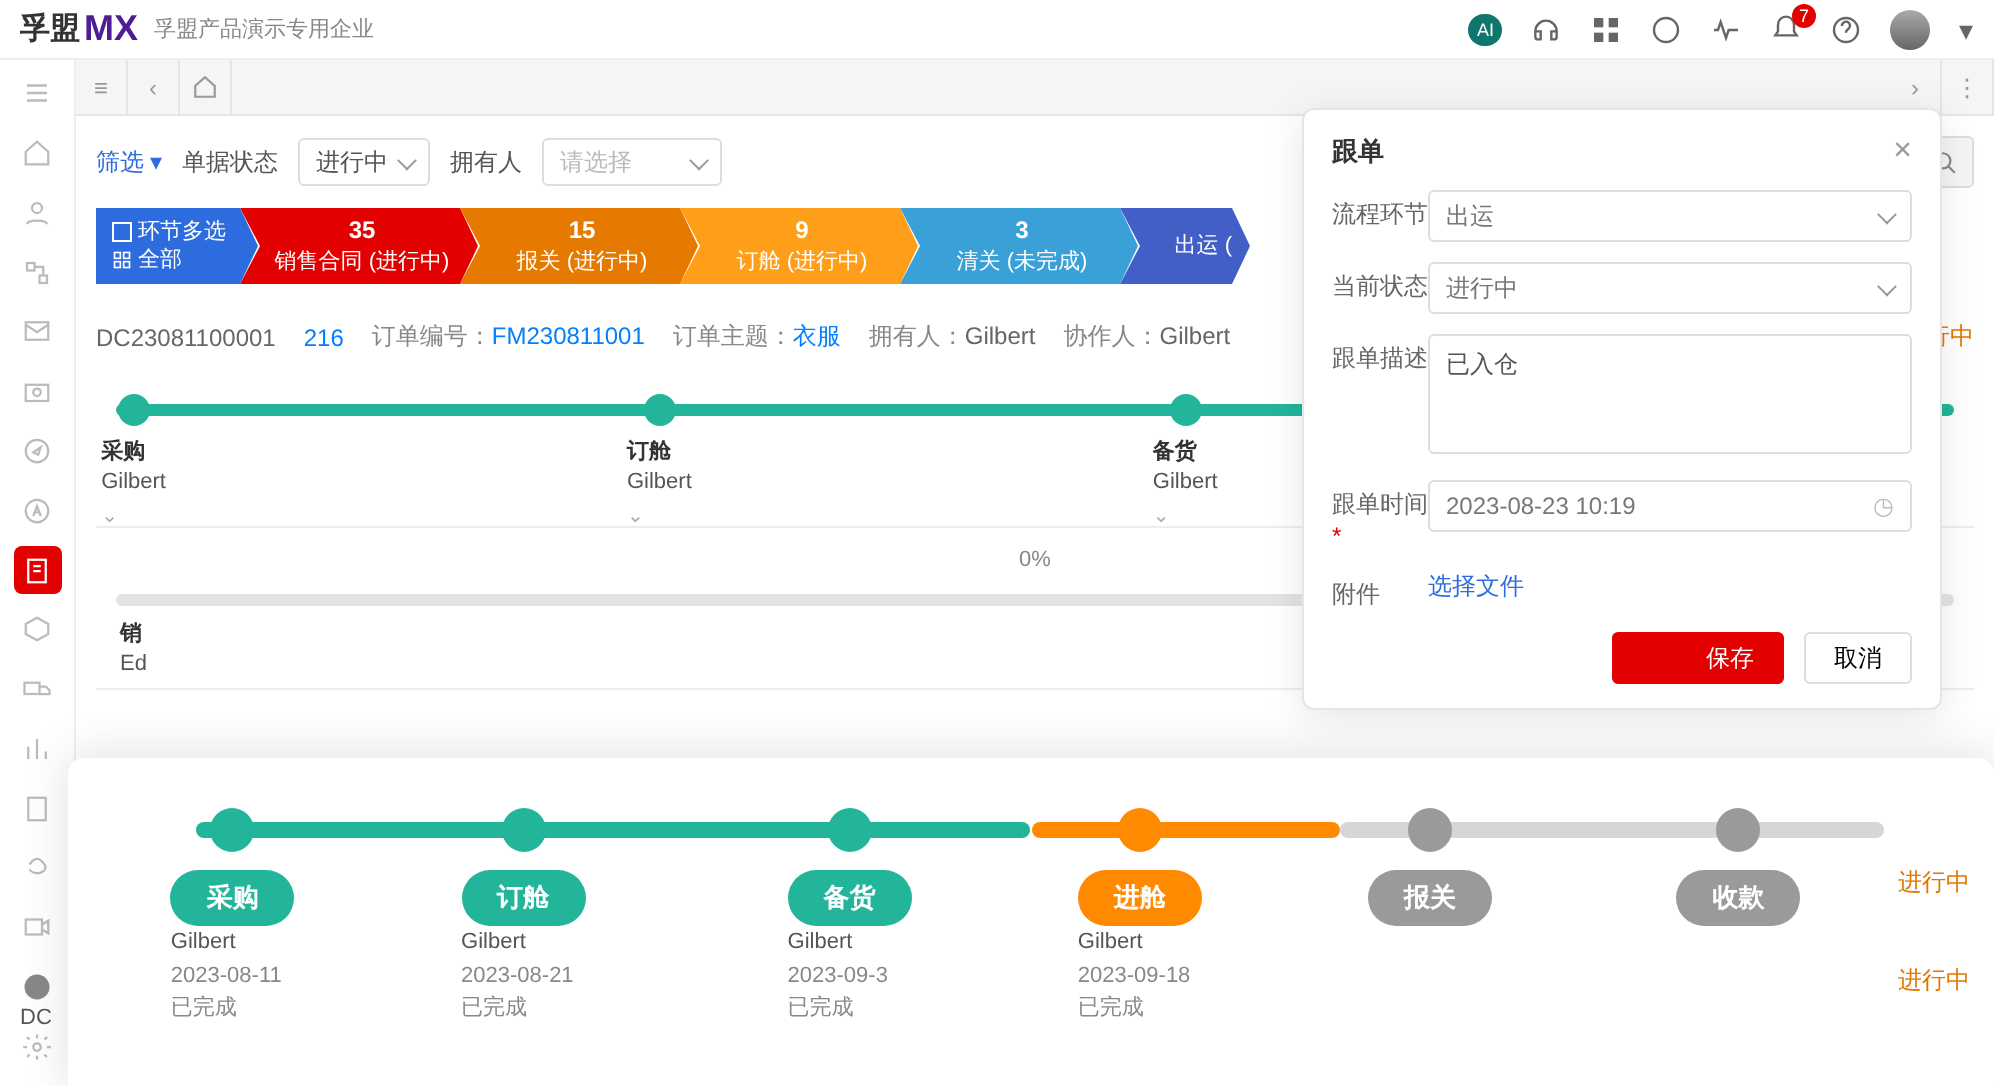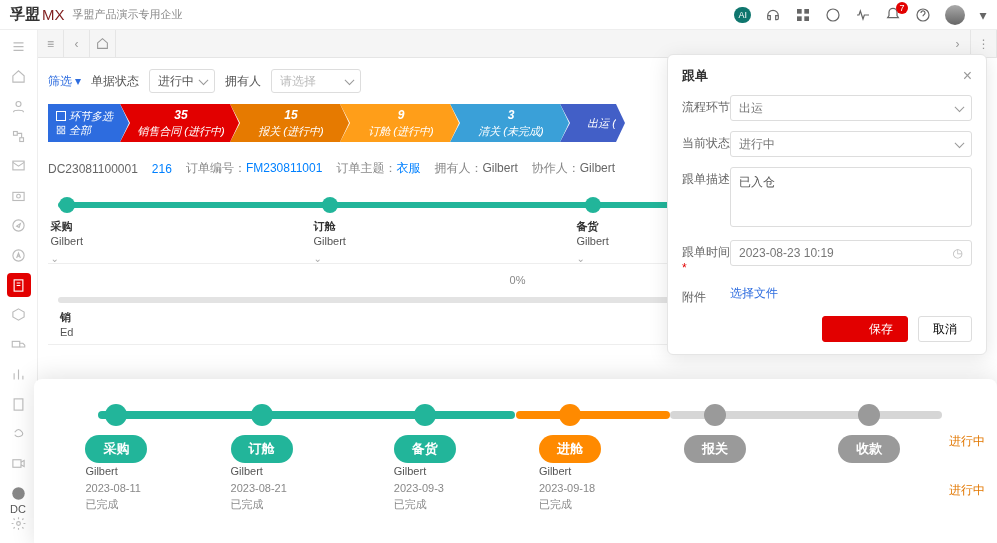--- a/index.html
+++ b/index.html
@@ -1,20 +1,20 @@
 <!DOCTYPE html>
 <html><head>
 <meta charset="utf-8">
 <style>
 * { margin:0; padding:0; box-sizing:border-box; font-family:-apple-system,"PingFang SC","Microsoft YaHei",sans-serif; }
 body { background:#fff; width:997px; height:543px; overflow:hidden; position:relative; font-size:12px; color:#333; }
 
 .topbar { height:30px; background:#fff; border-bottom:1px solid #eee; display:flex; align-items:center; padding:0 10px; }
 .logo-fm { font-size:15px; font-weight:700; color:#333; }
-.logo-mx { font-size:15px; font-weight:400; color:#7f1d1d; margin-left:2px; }
+.logo-mx { font-size:18px; font-weight:700; color:#4c1d95; margin-left:2px; }
 .logo-sub { font-size:11px; color:#888; margin-left:8px; }
 .topbar-spacer { flex:1; }
 .top-icons { display:flex; gap:14px; align-items:center; }
 .top-icon { width:16px; height:16px; display:flex; align-items:center; justify-content:center; color:#666; font-size:14px; position:relative; }
 .top-icon svg { width:16px; height:16px; }
 .badge { position:absolute; top:-5px; right:-7px; background:#e20000; color:#fff; border-radius:7px; font-size:9px; min-width:12px; height:12px; line-height:12px; text-align:center; padding:0 2px; }
 .avatar { width:20px; height:20px; border-radius:50%; background:linear-gradient(#aaa,#666); }
 
 .leftnav { position:absolute; left:0; top:30px; bottom:0; width:38px; background:#fff; border-right:1px solid #eee; display:flex; flex-direction:column; align-items:center; padding-top:5px; gap:6px; }
 .leftnav .nav-item { width:24px; height:24px; display:flex; align-items:center; justify-content:center; color:#bbb; border-radius:4px; }
@@ -32,21 +32,21 @@
 
 .filterbar { display:flex; align-items:center; gap:10px; margin-bottom:10px; }
 .filter-btn { color:#2d6cdf; font-size:12px; display:flex; align-items:center; gap:3px; }
 .filter-label { font-size:12px; color:#555; }
 .sel { border:1px solid #ddd; border-radius:3px; height:24px; padding:0 20px 0 8px; font-size:12px; background:#fff; position:relative; display:inline-flex; align-items:center; min-width:60px; color:#555; }
 .sel::after { content:""; position:absolute; right:7px; top:50%; width:6px; height:6px; border-right:1px solid #999; border-bottom:1px solid #999; transform:translateY(-60%) rotate(45deg); }
 .search-wrap { margin-left:auto; display:flex; }
 .search-in { border:1px solid #ddd; border-right:none; height:26px; width:200px; padding:0 8px; font-size:12px; border-radius:3px 0 0 3px; color:#bbb; }
 .search-btn { width:30px; height:26px; border:1px solid #ddd; background:#f5f5f5; border-radius:0 3px 3px 0; display:flex; align-items:center; justify-content:center; }
 
-.stages { display:flex; height:38px; margin-bottom:10px;font-style:italic; }
+.stages { display:flex; height:38px; margin-bottom:10px; }
 .stage { position:relative; color:#fff; display:flex; flex-direction:column; align-items:center; justify-content:center; font-size:11px; line-height:1.3; }
 .stage::after { content:""; position:absolute; right:-9px; top:0; width:0; height:0; border-top:19px solid transparent; border-bottom:19px solid transparent; z-index:2; }
 .stage::before { content:""; position:absolute; left:0; top:0; width:0; height:0; border-top:19px solid transparent; border-bottom:19px solid transparent; border-left:10px solid #fff; z-index:1; }
 .stage:first-child::before { display:none; }
 .s-blue { background:#2d6cdf; padding-left:8px; } .s-blue::after { border-left:9px solid #2d6cdf; }
 .s-red { background:#e20000; } .s-red::after { border-left:9px solid #e20000; }
 .s-dorange { background:#e67a00; } .s-dorange::after { border-left:9px solid #e67a00; }
 .s-orange { background:#ff9e19; } .s-orange::after { border-left:9px solid #ff9e19; }
 .s-cyan { background:#3aa0d8; } .s-cyan::after { border-left:9px solid #3aa0d8; }
 .s-blue2 { background:#425fc7;align-items:flex-end; } .s-blue2::after { border-left:9px solid #425fc7; }
@@ -62,21 +62,21 @@
 
 .pipe { position:relative; height:60px; margin-top:18px; padding:0 8px; }
 .pipe-line { position:absolute; top:7px; left:10px; right:10px; height:6px; background:#22b59a; border-radius:3px; }
 .pipe-line.gray { background:#e3e3e3; }
 .pipe-dot { position:absolute; top:2px; width:16px; height:16px; border-radius:50%; background:#22b59a; transform:translateX(-50%); }
 .pipe-col { position:absolute; top:24px; transform:translateX(-50%); font-size:11px; color:#555; line-height:1.4; }
 .pipe-col .t { font-weight:700; color:#333; white-space:nowrap; }
 .pipe-col .chev { color:#aaa; font-size:10px; margin-top:2px; }
 .pipe-pct { position:absolute; top:-16px; left:50%; transform:translateX(-50%); font-size:11px; color:#888; }
 
-.modal { position:absolute; right:10px; top:54px; width:320px; background:#fff; border:1px solid #e5e5e5; border-radius:6px; box-shadow:0 4px 20px rgba(0,0,0,.1); padding:12px 14px; z-index:40; }
+.modal { position:absolute; right:26px; top:54px; width:320px; background:#fff; border:1px solid #e5e5e5; border-radius:6px; box-shadow:0 4px 20px rgba(0,0,0,.1); padding:12px 14px; z-index:40; }
 .modal-h { display:flex; align-items:center; margin-bottom:10px; }
 .modal-title { font-size:13px; font-weight:700; }
 .modal-x { margin-left:auto; color:#999; font-size:16px; cursor:pointer; }
 .mrow { display:flex; align-items:flex-start; margin-bottom:10px; font-size:12px; }
 .mrow .lbl { width:48px; color:#666; padding-top:4px; flex-shrink:0; }
 .mrow .req { color:#e20000; }
 .mrow .ctl { flex:1; }
 .m-sel, .m-input { border:1px solid #ddd; border-radius:3px; height:26px; width:100%; padding:0 8px; font-size:12px; color:#777; background:#fff; position:relative; display:flex; align-items:center; }
 .m-sel::after { content:""; position:absolute; right:8px; top:50%; width:6px; height:6px; border-right:1px solid #999; border-bottom:1px solid #999; transform:translateY(-60%) rotate(45deg); }
 .m-ta { border:1px solid #ddd; border-radius:3px; width:100%; height:60px; padding:6px 8px; font-size:12px; color:#555; resize:none; }

